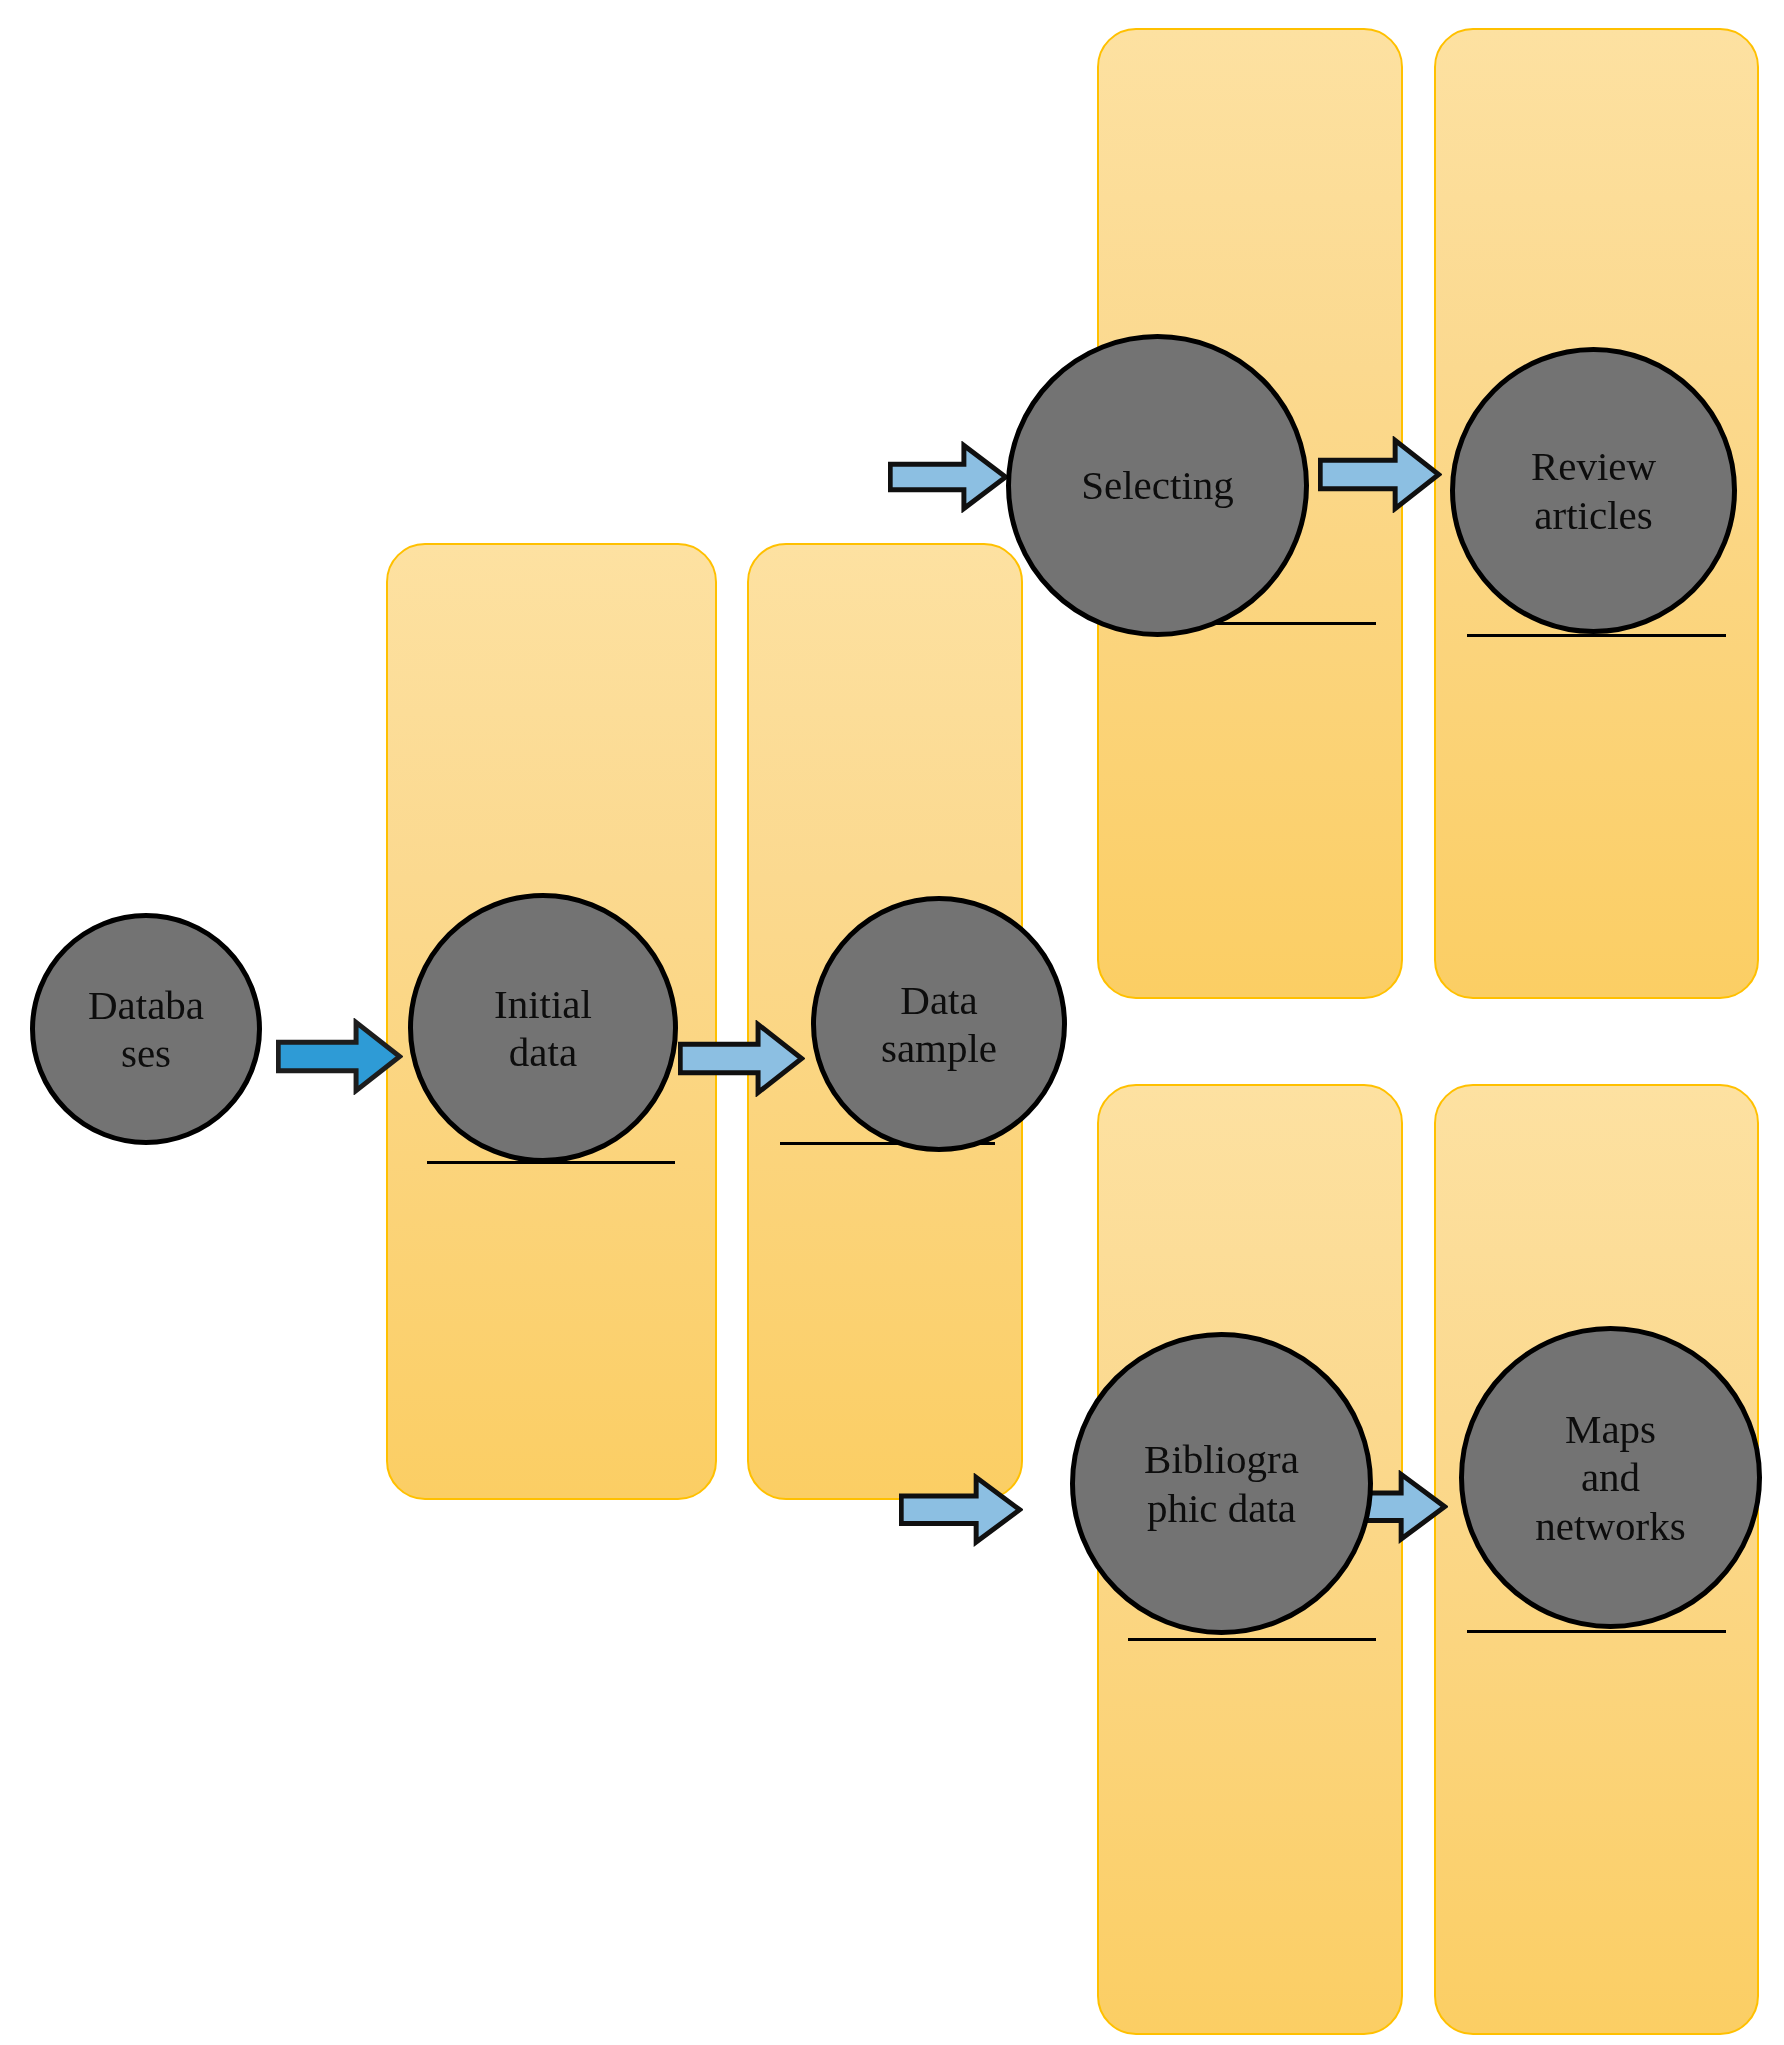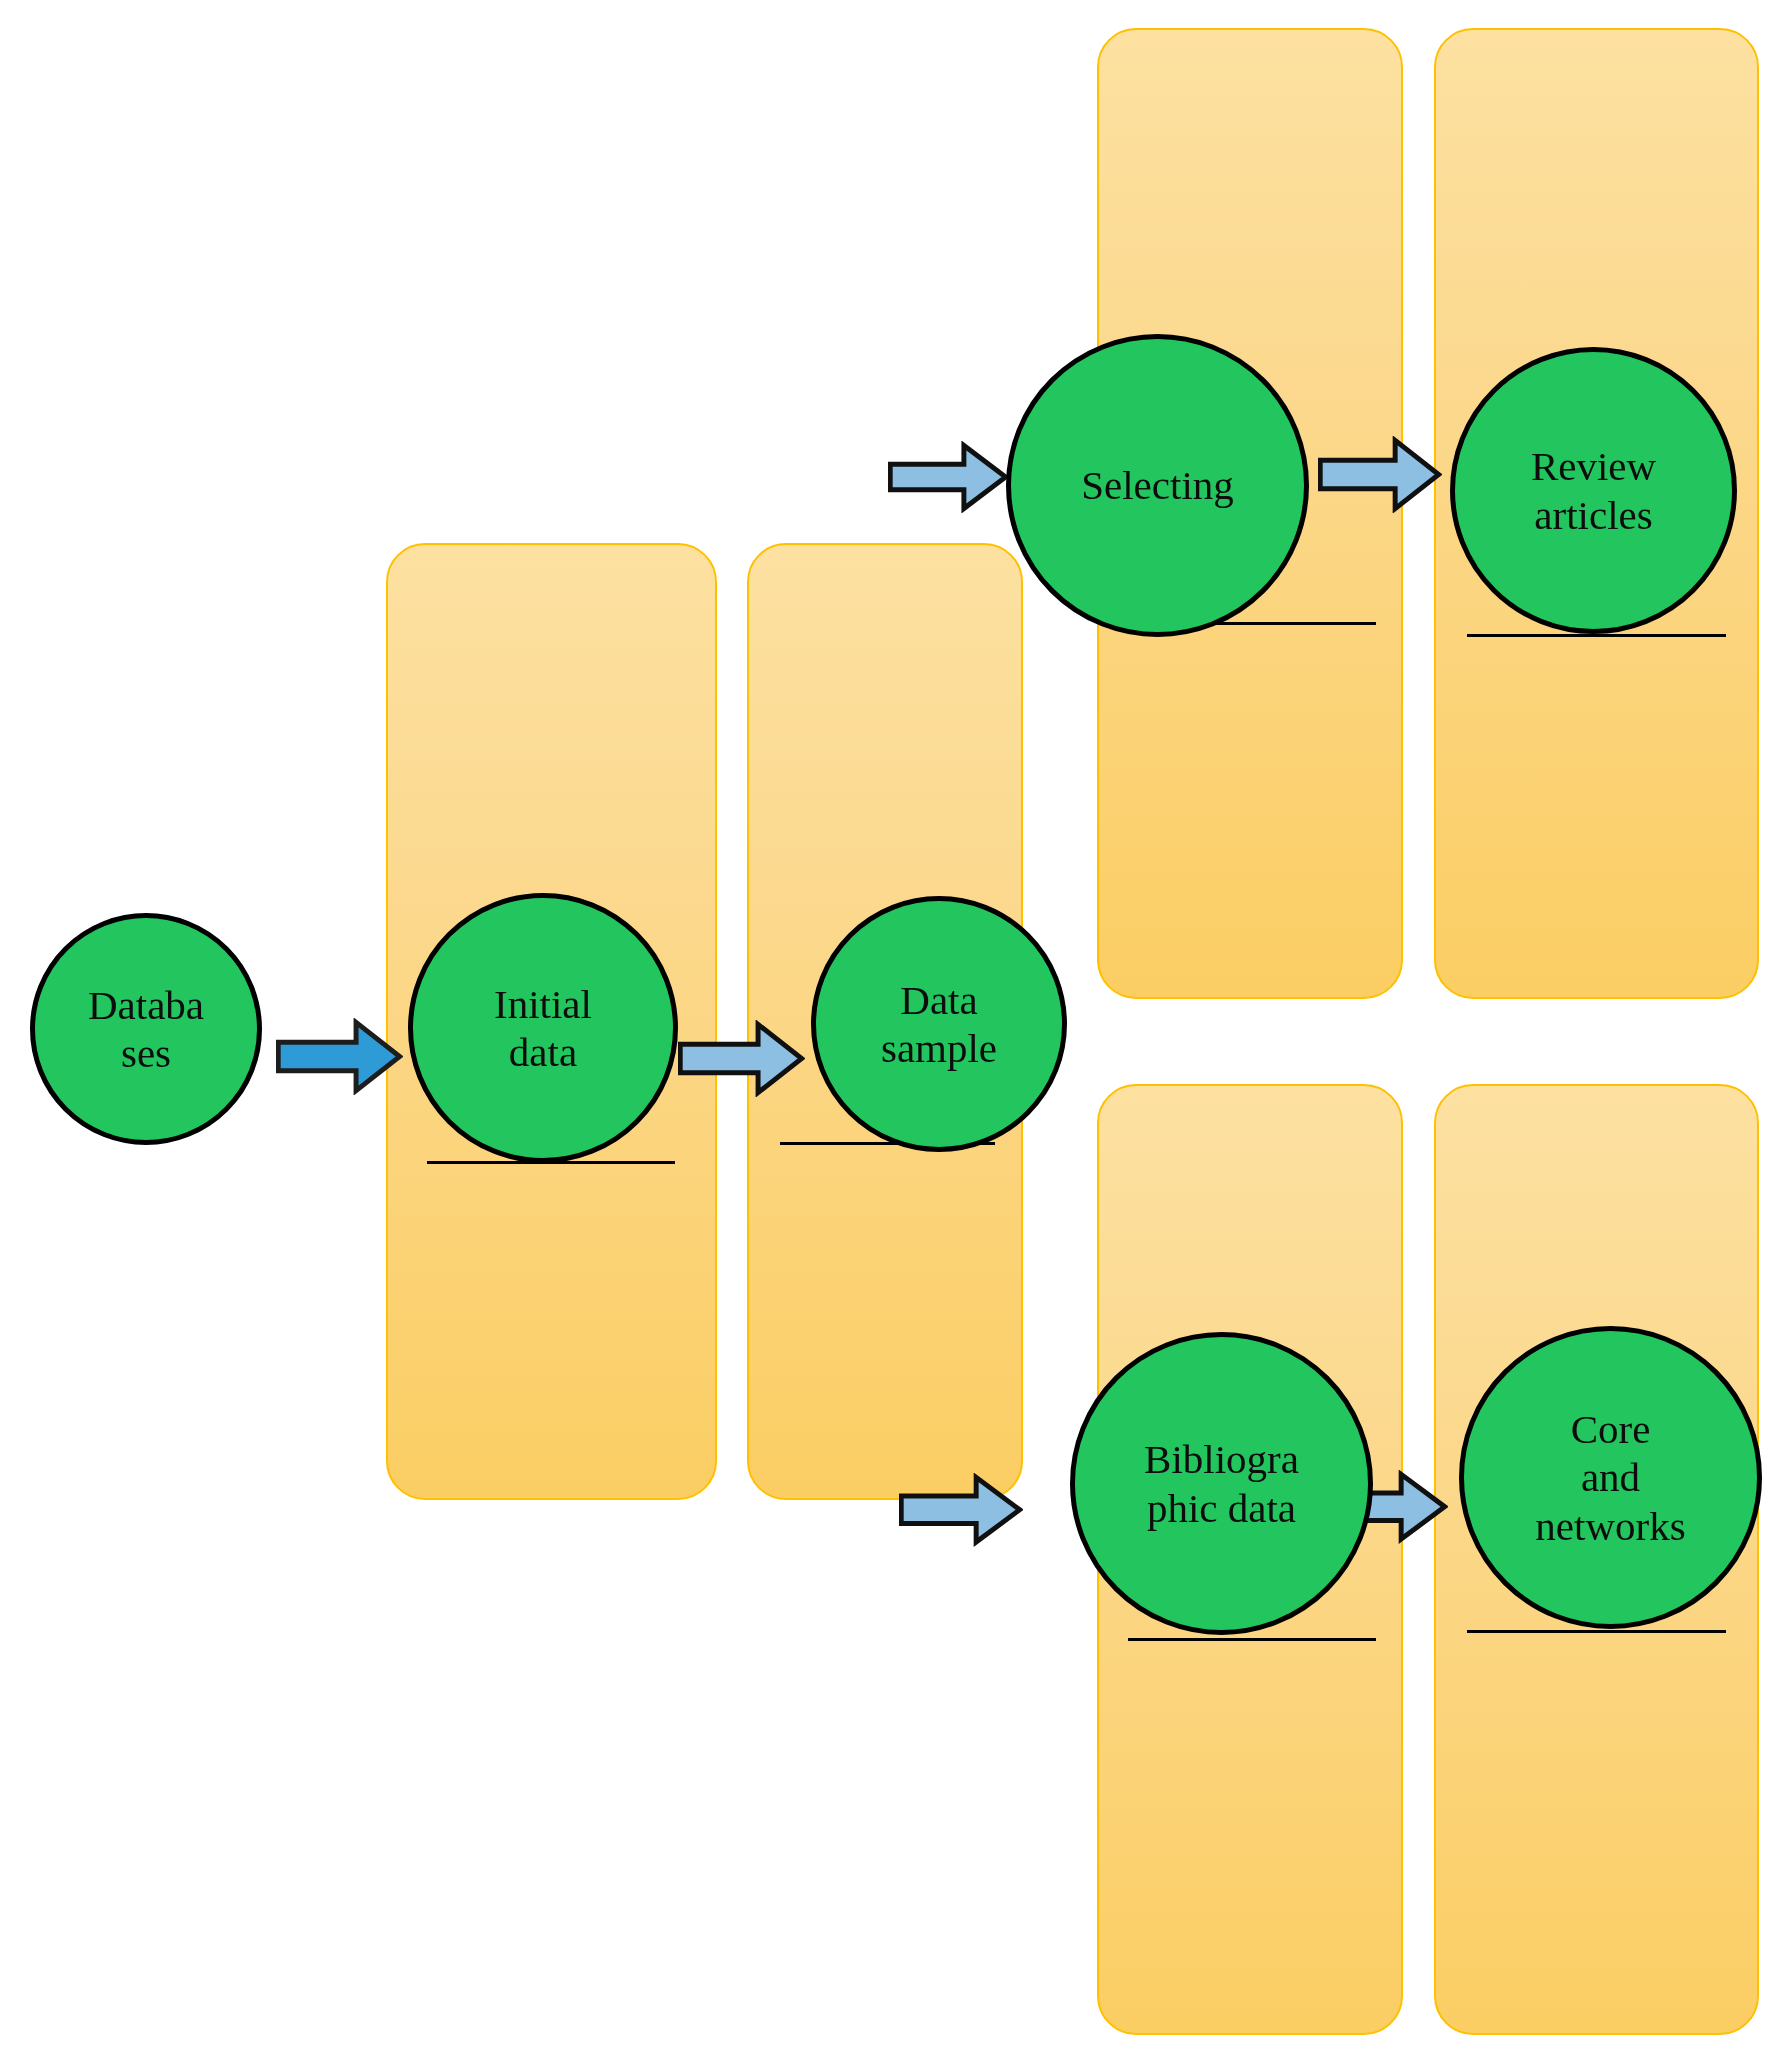--- a/index.html
+++ b/index.html
@@ -57,21 +57,21 @@
     position: absolute;
     height: 2.8px;
     background: #000000;
     z-index: 3;
   }
 
   
   .node {
     position: absolute;
     border-radius: 50%;
-    background: #22c55e;
+    background: #737373;
     border: 5px solid #000000;
     display: flex;
     align-items: center;
     justify-content: center;
     text-align: center;
     color: #0d0d0d;
     z-index: 4;
   }
   .node span {
     display: block;
@@ -238,19 +238,19 @@
     <span>Bibliogra
 phic data</span>
   </div>
 
   <div class="node" style="left:1450px; top:347px; width:287px; height:287px;">
     <span>Review
 articles</span>
   </div>
 
   <div class="node" style="left:1459px; top:1326px; width:303px; height:303px;">
-    <span>Core
+    <span>Maps
 and
 networks</span>
   </div>
 
 </div>
 
 
 </body></html>

